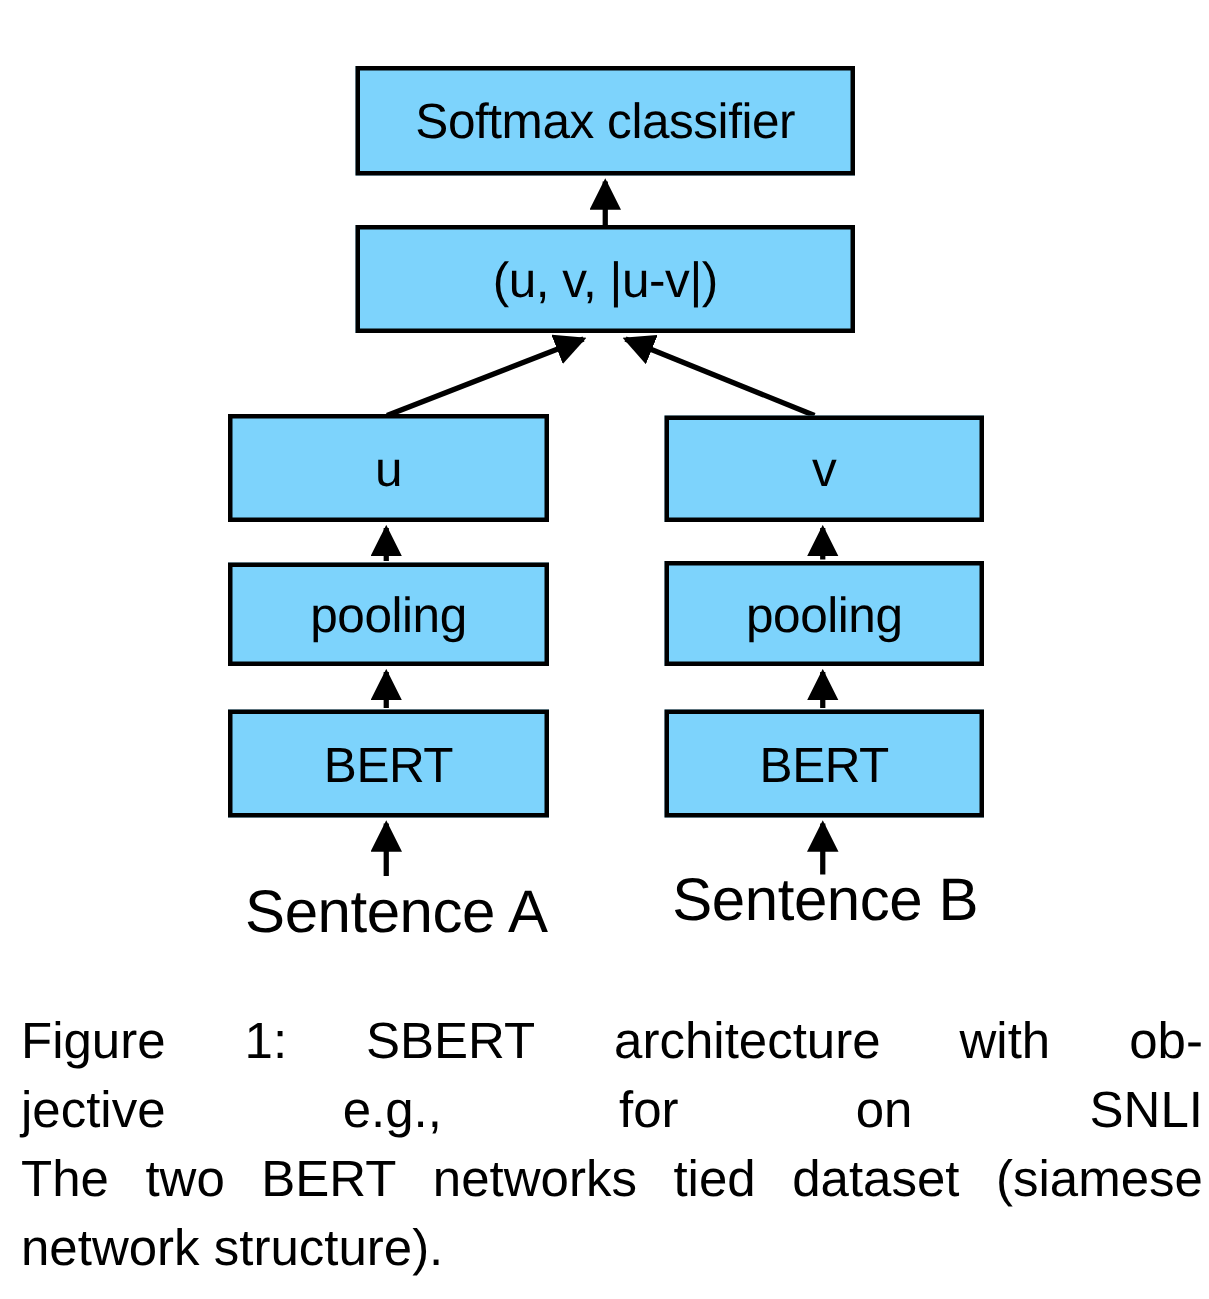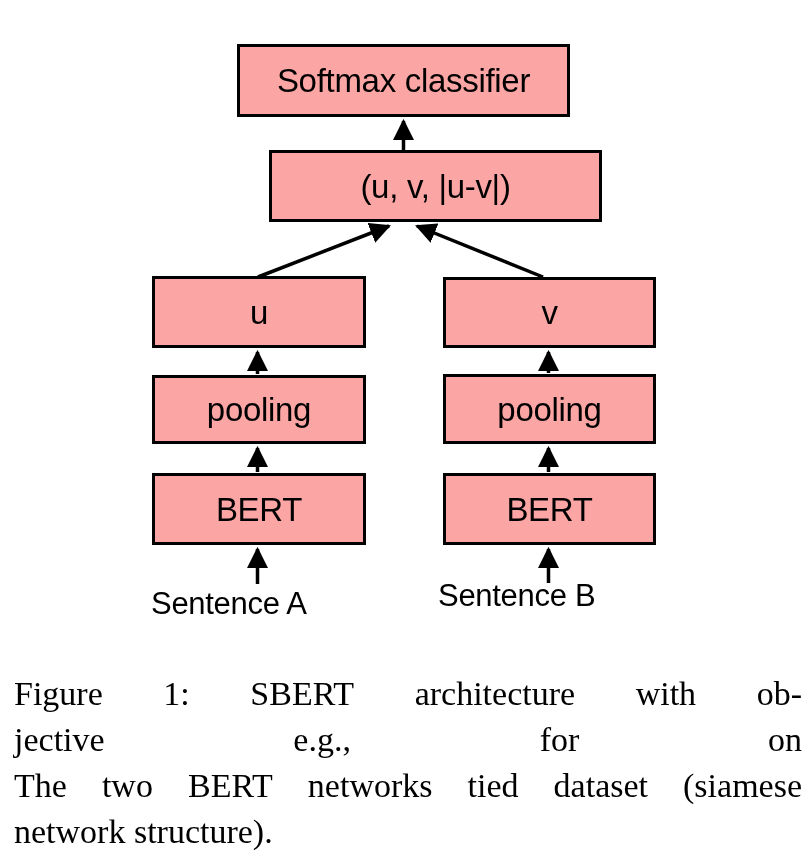--- a/index.html
+++ b/index.html
@@ -18,54 +18,54 @@
   }
   .arrow-layer {
     position: absolute;
     left: 0;
     top: 0;
     width: 806px;
     height: 866px;
   }
   .box {
     position: absolute;
-    background: #fca5a5;
+    background: #7dd3fc;
     border: 3px solid #000000;
     display: flex;
     align-items: center;
     justify-content: center;
     box-sizing: border-box;
     font-size: 33px;
     letter-spacing: -0.3px;
     line-height: 1;
   }
   #box-softmax  { left: 237px; top: 44px;  width: 333px; height: 73px; }
-  #box-concat   { left: 237px; top: 150px; width: 333px; height: 72px; margin-left: 32px; }
+  #box-concat   { left: 237px; top: 150px; width: 333px; height: 72px; }
   #box-u        { left: 152px; top: 276px; width: 214px; height: 72px; }
   #box-v        { left: 443px; top: 277px; width: 213px; height: 71px; }
   #box-pool-l   { left: 152px; top: 375px; width: 214px; height: 69px; }
   #box-pool-r   { left: 443px; top: 374px; width: 213px; height: 70px; }
   #box-bert-l   { left: 152px; top: 473px; width: 214px; height: 72px; }
   #box-bert-r   { left: 443px; top: 473px; width: 213px; height: 72px; }
   .input-label {
     position: absolute;
     width: 214px;
-    text-align: left;
-    font-size: 31px;
+    text-align: right;
+    font-size: 40px;
     letter-spacing: -0.3px;
     line-height: 1;
   }
   #label-sent-a { left: 151px; top: 588px; }
   #label-sent-b { left: 438px; top: 580px; }
   .caption {
     position: absolute;
     left: 14px;
     top: 671px;
     width: 788px;
-    font-family: Liberation Serif, serif;
+    font-family: Liberation Sans, sans-serif;
     font-size: 34px;
     line-height: 46px;
     color: #000000;
   }
   .cap-line { height: 46px; white-space: nowrap; }
   .cap-line.jline {
     display: flex;
     justify-content: space-between;
   }
 </style>
@@ -128,20 +128,21 @@
         <span>SBERT</span>
         <span>architecture</span>
         <span>with</span>
         <span>ob-</span>
       </div>
     <div class="cap-line jline">
         <span>jective</span>
         <span>e.g.,</span>
         <span>for</span>
         <span>on</span>
+        <span>SNLI</span>
       </div>
     <div class="cap-line jline">
         <span>The</span>
         <span>two</span>
         <span>BERT</span>
         <span>networks</span>
         <span>tied</span>
         <span>dataset</span>
         <span>(siamese</span>
       </div>

